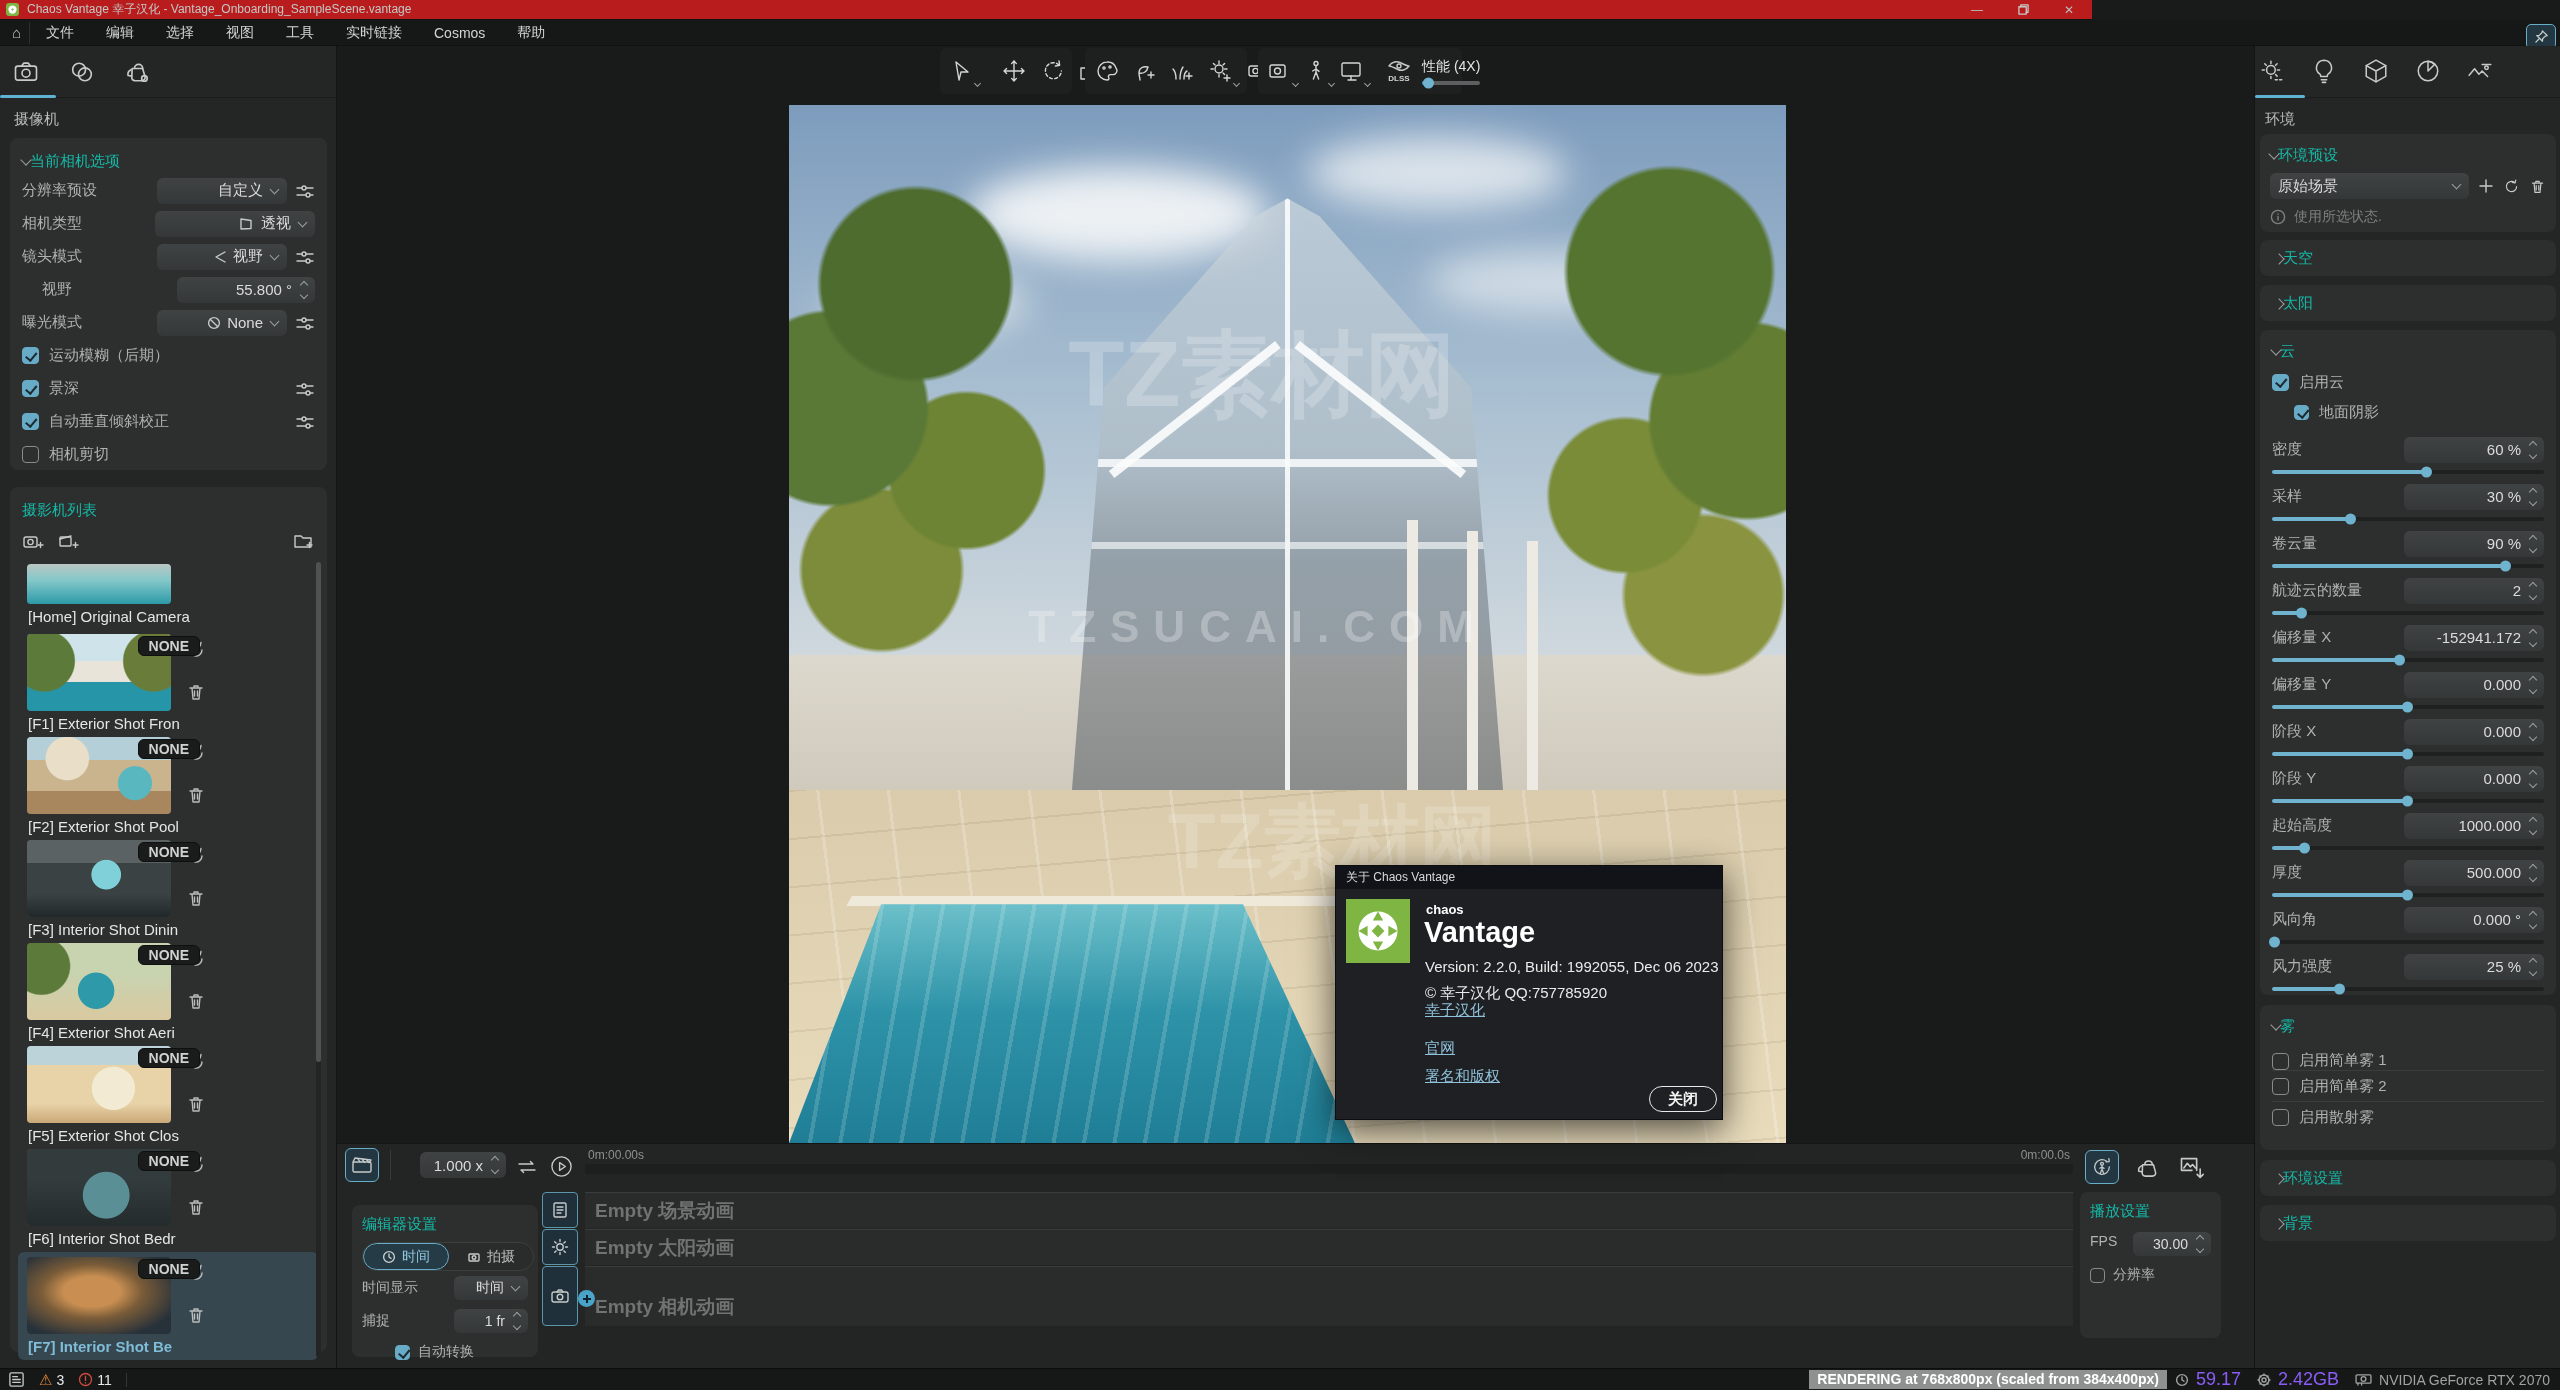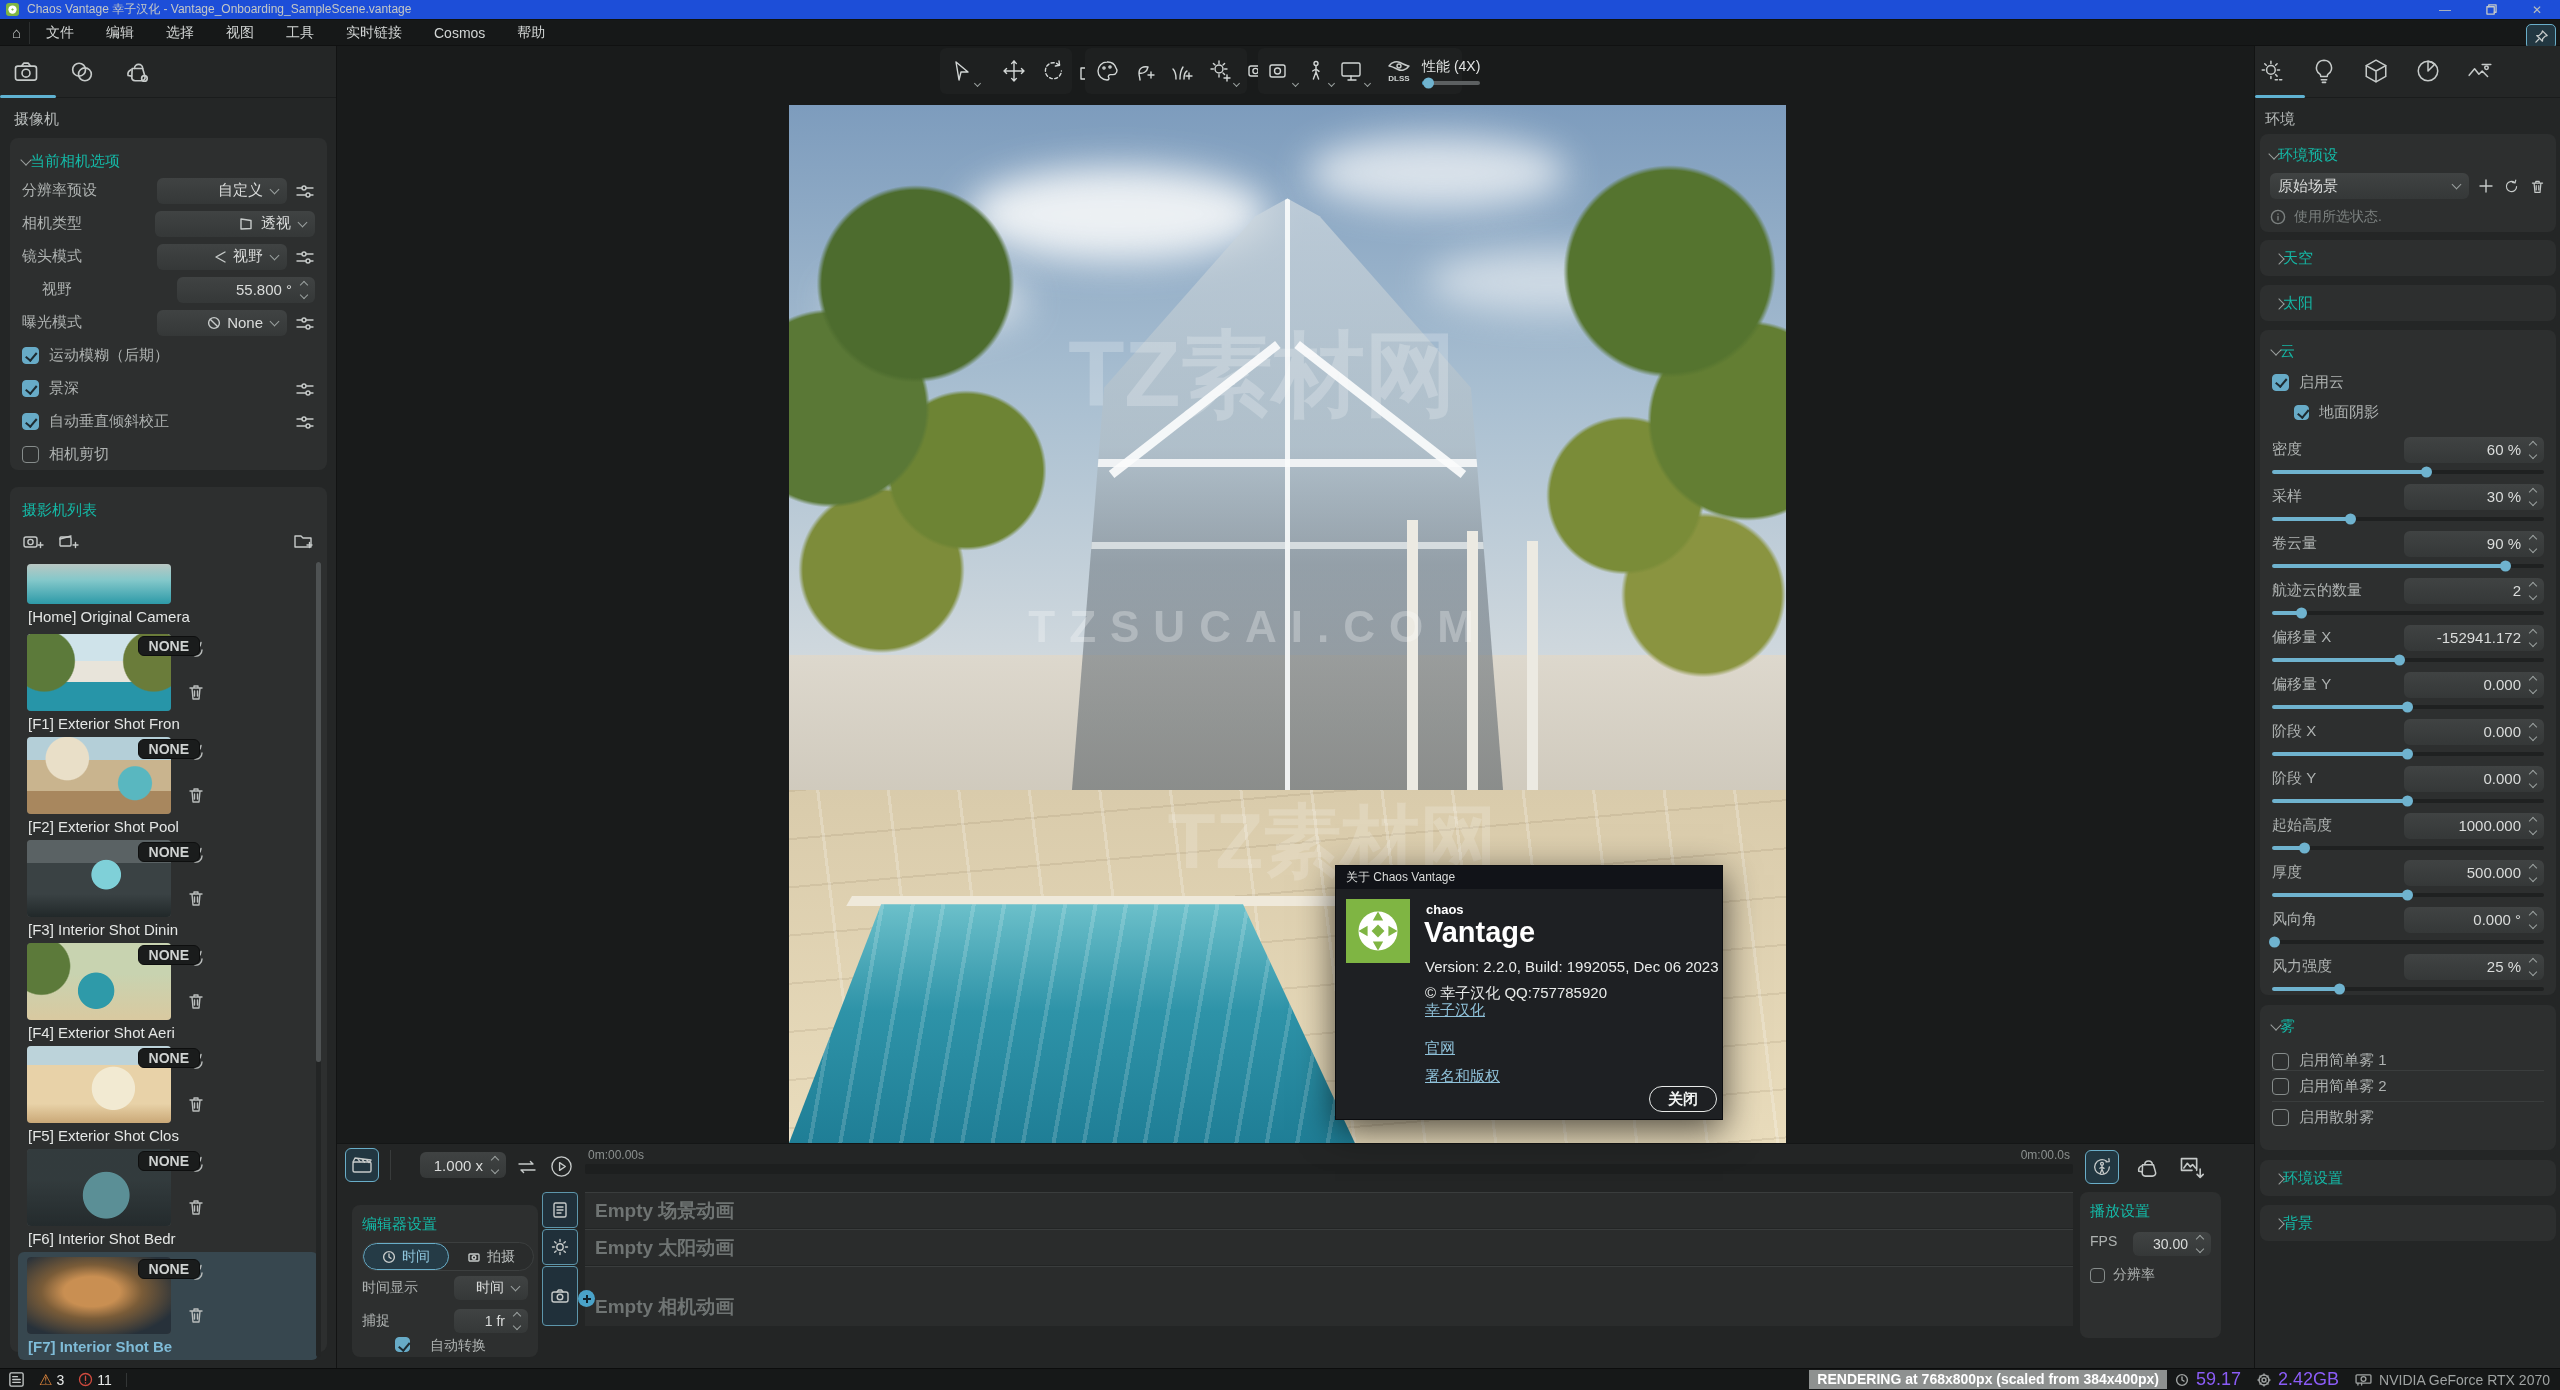--- a/index.html
+++ b/index.html
@@ -2,21 +2,21 @@
 <html><head>
 <meta charset="utf-8">
 <style>
   * { margin:0; padding:0; box-sizing:border-box; }
   html,body { width:2560px; height:1390px; }
   body { position:relative; background:#191b1b; overflow:hidden;
          font-family:"Liberation Sans","DejaVu Sans",sans-serif; color:#c6cac9; font-size:15px; }
   .abs { position:absolute; }
 
   
-  .titlebar { left:0; top:0; width:2560px; height:20px; background:#1d4ed8; display:flex; align-items:center; border-bottom:1px solid #101111;}
+  .titlebar { left:0; top:0; width:2092px; height:20px; background:#b91c1c; display:flex; align-items:center; border-bottom:1px solid #101111;}
   .app-logo { width:13px; height:13px; border-radius:3px; background:#7fb543; margin:0 8px 0 6px; display:flex; align-items:center; justify-content:center;}
   .title-text { font-size:12px; color:#c3c7c6; }
   .win-controls { margin-left:auto; display:flex; }
   .win-btn { width:46px; height:19px; display:flex; align-items:center; justify-content:center; color:#b9bdbc; font-size:12px; }
   .menubar { left:0; top:20px; width:2560px; height:26px; background:#161818; display:flex; align-items:center; border-bottom:1px solid #101111;}
   .home-btn { width:26px; height:22px; display:flex; align-items:center; justify-content:center; color:#c6cac9; font-size:15px; border-right:1px solid #2c2f2f; margin-left:4px;}
   .menu-item { padding:0 16px; font-size:14px; color:#d2d5d4; height:26px; display:flex; align-items:center;}
 
   
   .side-panel { top:46px; height:1322px; background:#242626; }
@@ -731,21 +731,21 @@
   <div style="display:flex; align-items:center; height:32px;">
     <span class="rlabel" style="font-size:14px;">捕捉</span>
     <div class="fld" style="margin-left:auto; width:74px; height:24px;">
       <span style="font-size:14px;">1 fr</span>
       <span class="step">
           <i class="up"></i>
           <i class="dn"></i>
         </span>
     </div>
   </div>
-  <div style="display:flex; align-items:flex-start; gap:20px; height:30px;padding-left:33px;">
+  <div style="display:flex; align-items:center; gap:8px; height:30px;padding-left:33px;">
     <span class="cb on" style="width:15px;height:15px;"></span>
     <span class="rlabel" style="font-size:14px;">自动转换</span>
   </div>
 </div>
 
 <div class="track-icbox" style="top:1192px; height:36px;">
   <span class="ic" style="width:18px;height:18px;">
       <svg viewBox="0 0 18 18">
         <rect x="3" y="2" width="12" height="14" rx="1.5"></rect>
         <path d="M6 6h6M6 9h6M6 12h4"></path>

